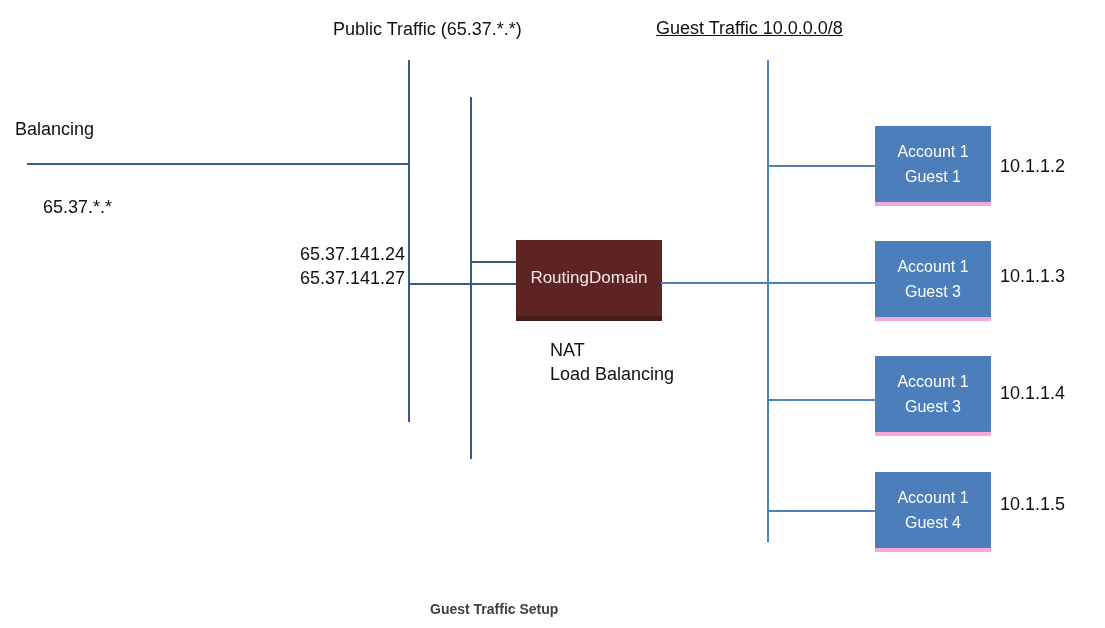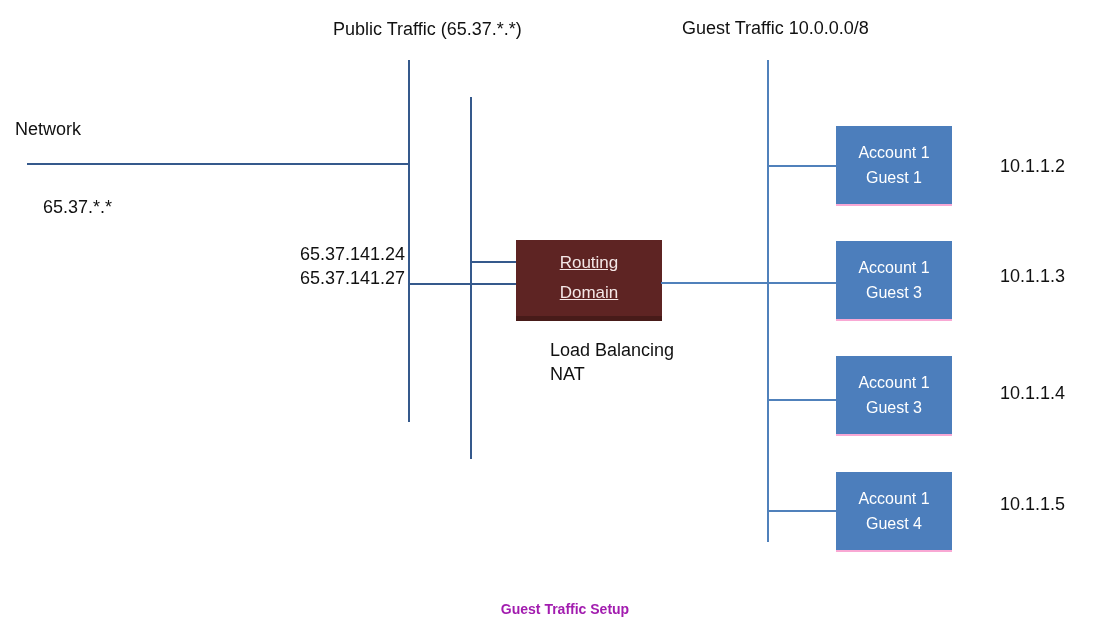--- a/index.html
+++ b/index.html
@@ -30,84 +30,84 @@
   .guest-conn{width:109px;left:767px;}
   .gc1{top:165px;}
   .gc3{top:399px;}
   .gc4{top:510px;}
   
   .routing-box{
     position:absolute;left:516px;top:240px;width:146px;height:81px;
     background:#5E2423;
     border-bottom:5px solid #471B19;
     box-sizing:border-box;
-    display:flex;flex-direction:column;align-items:center;justify-content:center;
-    color:#F4E7E6;font-size:17px;line-height:30px;text-align:center;text-decoration:underline;
+    display:flex;flex-direction:row;align-items:center;justify-content:center;
+    color:#F4E7E6;font-size:17px;line-height:30px;text-align:center;
   }
   .guest-box{
-    position:absolute;left:836px;width:116px;height:80px;
+    position:absolute;left:875px;width:116px;height:80px;
     background:#4C7EBC;
-    border-bottom:2px solid #f9a8d4;
+    border-bottom:4px solid #f9a8d4;
     box-sizing:border-box;
     display:flex;flex-direction:column;align-items:center;justify-content:center;
     color:#ffffff;font-size:16px;line-height:25px;text-align:center;
   }
   .gb1{top:126px;}
   .gb2{top:241px;}
   .gb3{top:356px;}
   .gb4{top:472px;}
   .ip-lbl{position:absolute;left:1000px;font-size:18px;white-space:nowrap;color:#111111;}
   .ip1{top:156px;}
   .ip2{top:266px;}
   .ip3{top:383px;text-align:center;}
   .ip4{top:494px;}
   
   .public-traffic-lbl{left:313px;top:18px;margin-left:20px;}
-  .guest-traffic-lbl{left:682px;top:17px;}
+  .guest-traffic-lbl{left:656px;top:17px;text-decoration:underline;}
   .link-local-lbl{left:450px;top:66px;}
   .internet-lbl{left:15px;top:118px;}
   .internet-subnet-lbl{left:7px;top:196px;margin-left:36px;}
   .pubip-lbls{left:280px;top:242px;text-align:left;line-height:31px;margin-left:20px;}
   .gateway-lbls{left:600px;top:170px;line-height:24px;}
   .services-lbls{left:550px;top:338px;line-height:29px;}
   .caption{
     position:absolute;left:430px;top:601px;width:270px;
-    text-align:center;font-size:14px;font-weight:bold;color:#a21caf;
+    font-size:14px;font-weight:bold;color:#404040;
   }
 </style>
 </head>
 <body>
 
 <div class="canvas">
 
   <div class="lbl public-traffic-lbl">Public Traffic (65.37.*.*)</div>
   <div class="lbl guest-traffic-lbl">Guest Traffic 10.0.0.0/8</div>
 
-  <div class="lbl internet-lbl">Network</div>
+  <div class="lbl internet-lbl">Balancing</div>
   <div class="lbl internet-subnet-lbl">65.37.*.*</div>
   <div class="h-line line-dark internet-line"></div>
 
   <div class="v-line line-dark public-vline"></div>
   <div class="v-line line-dark linklocal-vline"></div>
   <div class="v-line line-light trunk-vline"></div>
 
   <div class="lbl two pubip-lbls">
     <div>65.37.141.24</div>
     <div>65.37.141.27</div>
   </div>
   <div class="h-line line-dark rd-in-upper"></div>
   <div class="h-line line-dark rd-in-lower"></div>
 
   <div class="routing-box">
     <div>Routing</div>
     <div>Domain</div>
   </div>
   <div class="lbl two services-lbls">
+    <div>NAT</div>
     <div>Load Balancing</div>
-    <div>NAT</div>
   </div>
   <div class="h-line line-light rd-out"></div>
 
 
   <div class="h-line line-light guest-conn gc1"></div>
   <div class="h-line line-light guest-conn gc3"></div>
   <div class="h-line line-light guest-conn gc4"></div>
 
   <div class="guest-box gb1">
     <div>Account 1</div>

